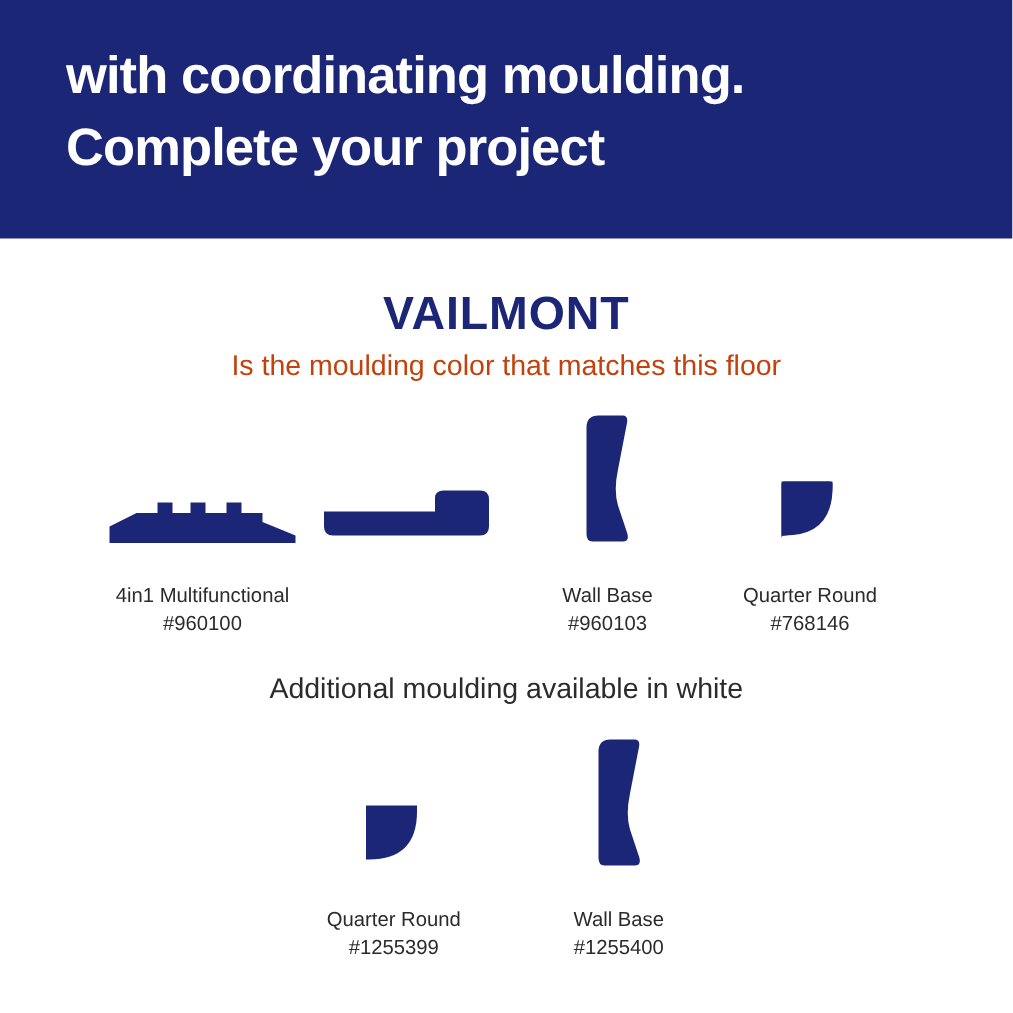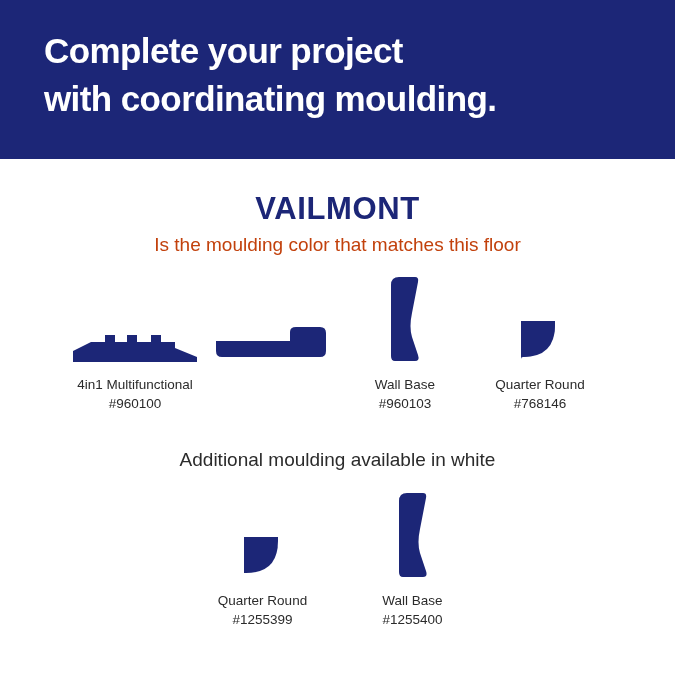--- a/index.html
+++ b/index.html
@@ -70,37 +70,37 @@
 
   .swatch {
     height: 92px;
     width: 135px;
     display: flex; align-items: flex-end; justify-content: center;
     position: relative;
   }
   .swatch svg { display: block; }
 
   .caption {
-    margin-top: 12px;
+    margin-top: 24px;
     text-align: center;
     color: #2b2b2b;
     font-size: 13.5px;
     line-height: 19px;
   }
   .caption .sku { display: block; }
 </style>
 </head>
 <body>
 
 <div class="page">
 
   <div class="banner">
     <div class="banner-text">
+      <span class="banner-line">with coordinating moulding.</span>
       <span class="banner-line">Complete your project</span>
-      <span class="banner-line">with coordinating moulding.</span>
     </div>
   </div>
 
   <div class="body">
 
     <div class="color-title">VAILMONT</div>
     <div class="color-sub">Is the moulding color that matches this floor</div>
 
     <div class="row row-colored">
 

